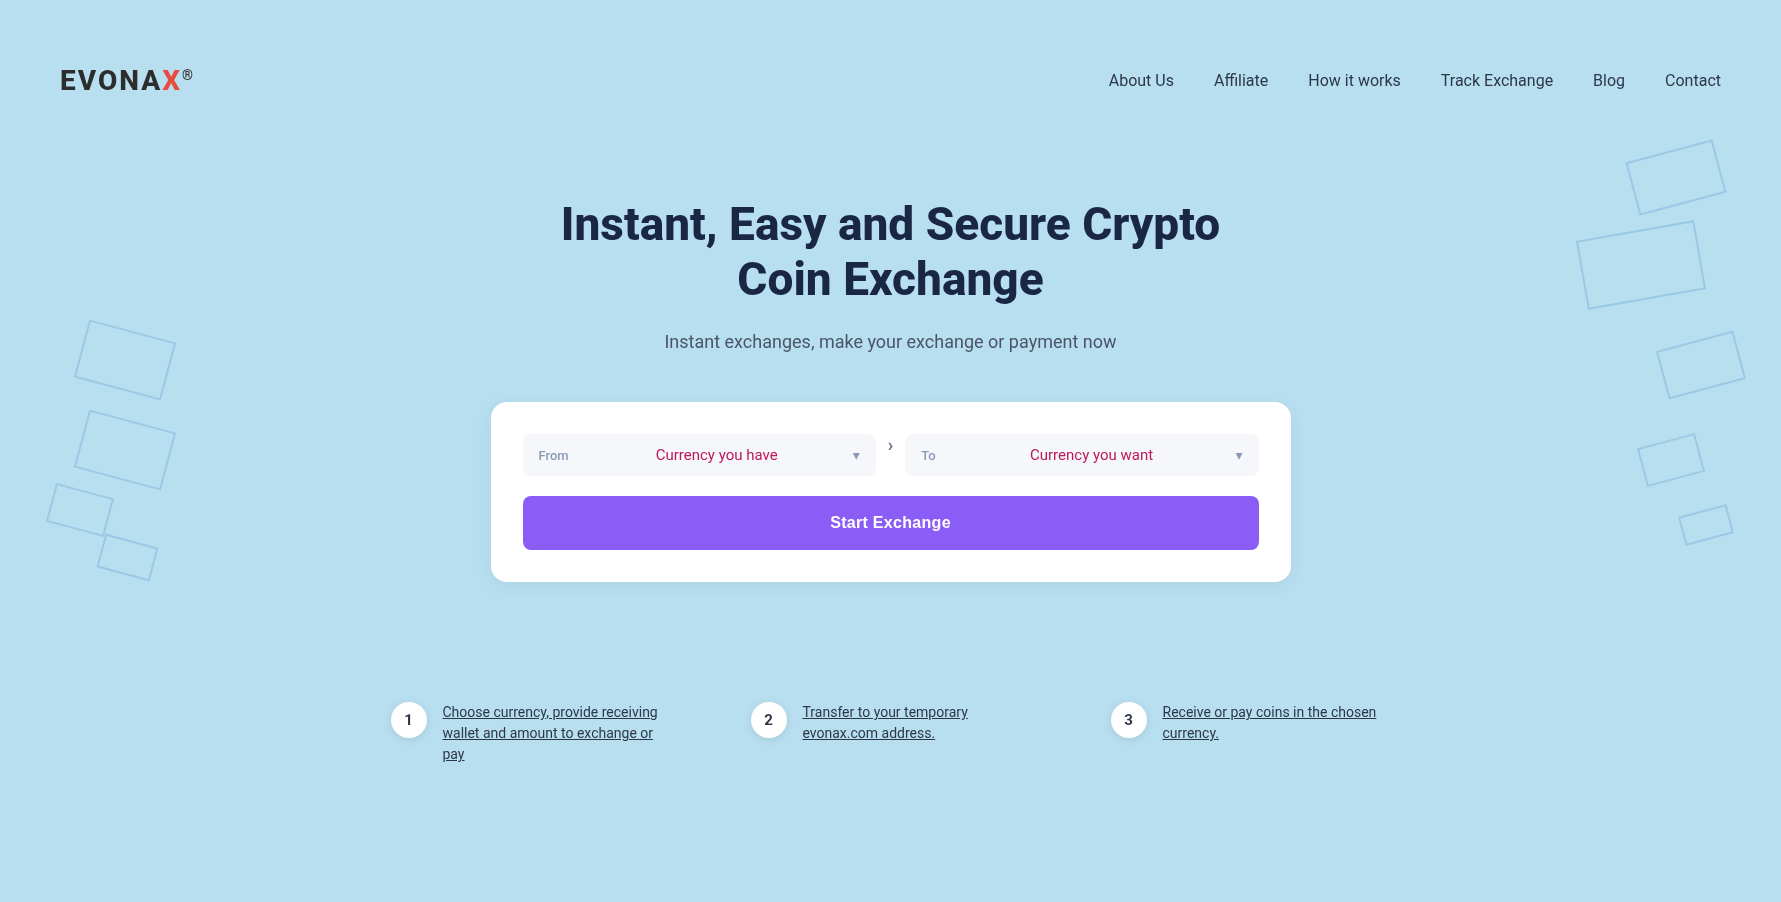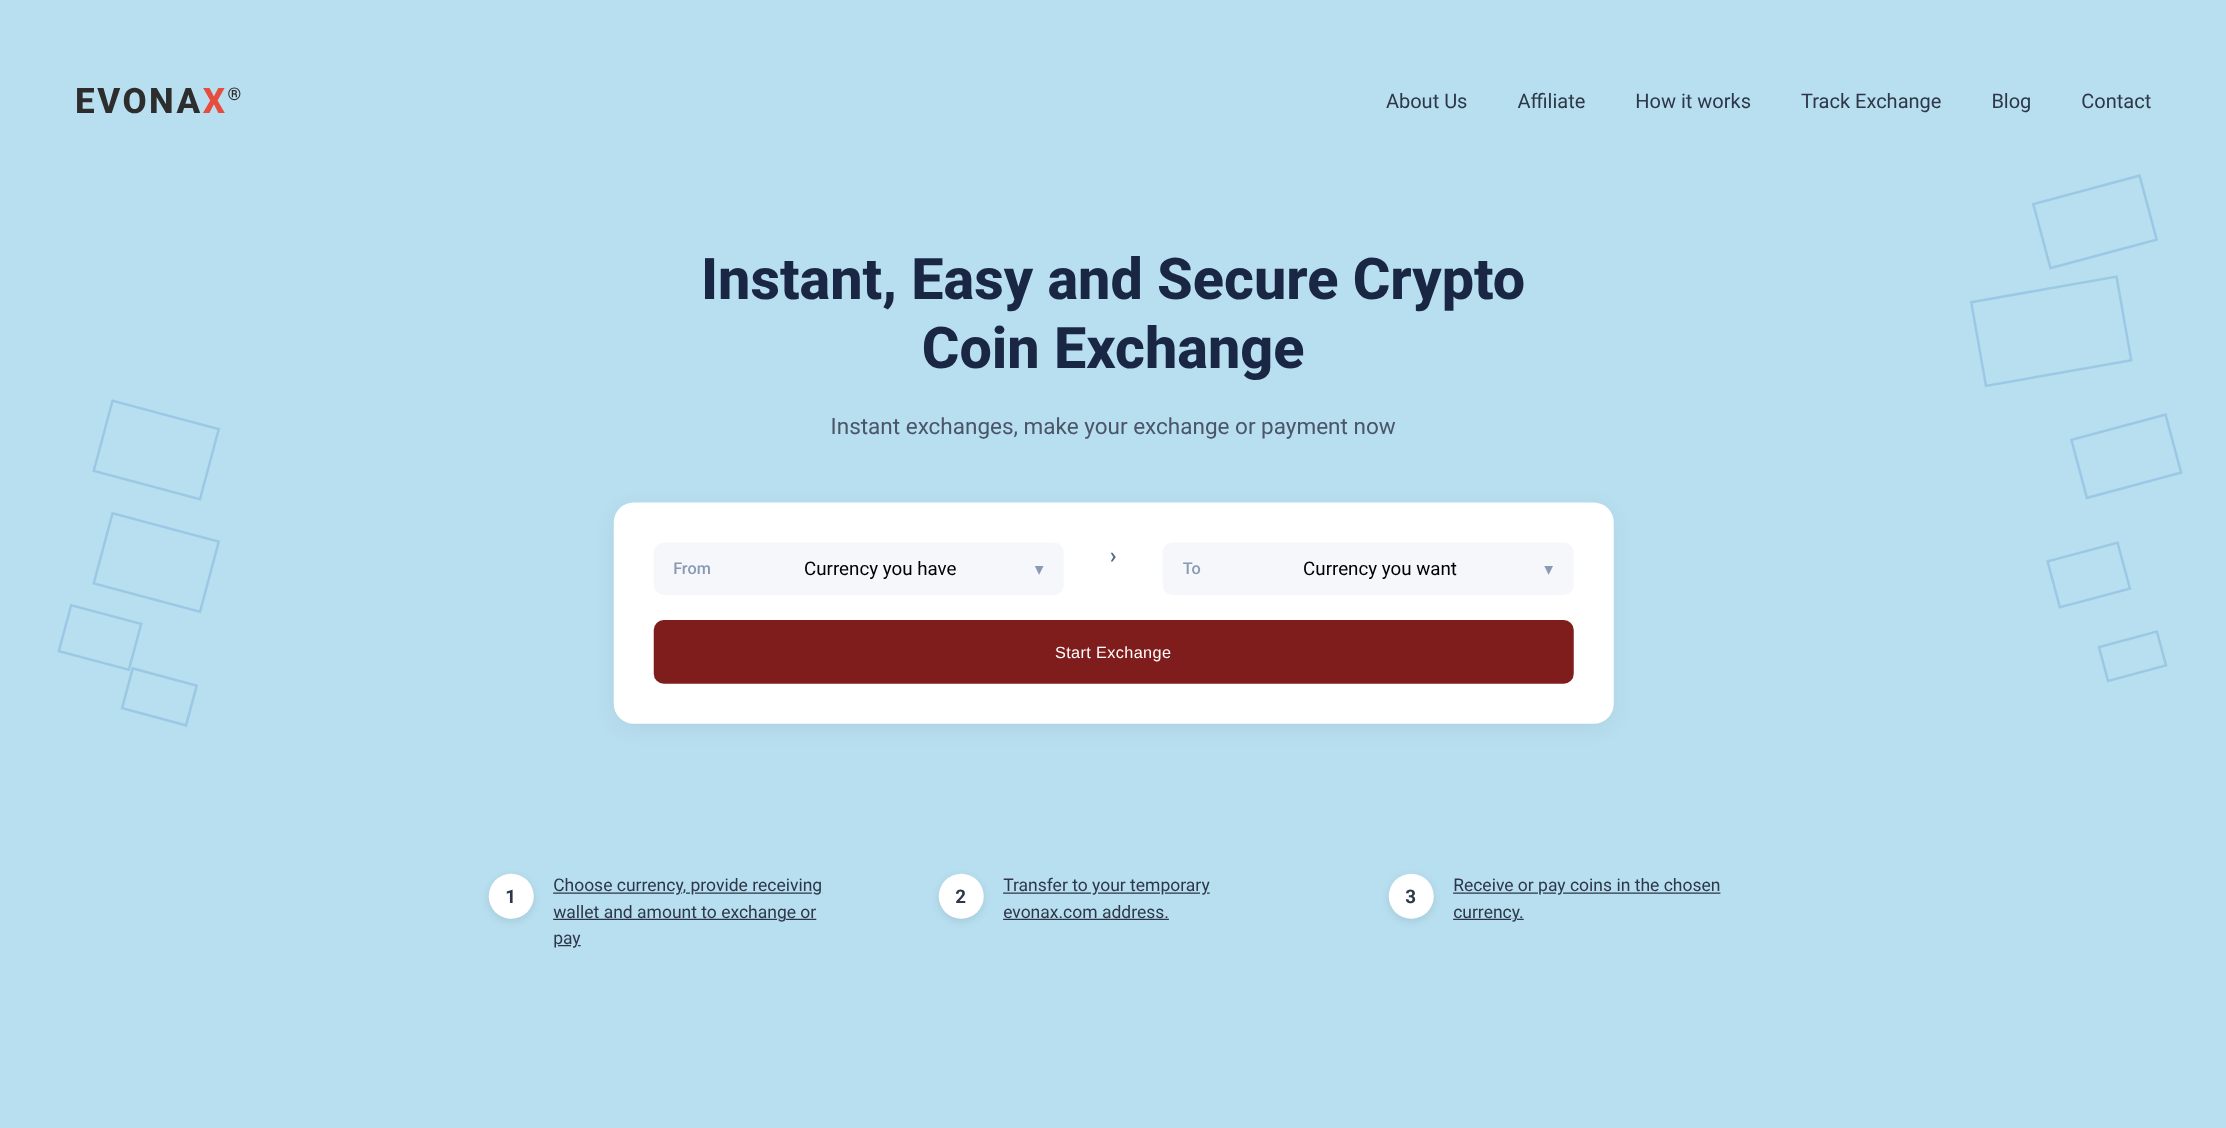--- a/index.html
+++ b/index.html
@@ -118,21 +118,21 @@
       border-radius: 16px;
       padding: 32px;
       max-width: 800px;
       margin: 0 auto;
       box-shadow: 0 4px 20px rgba(0,0,0,0.06);
     }
 
     .exchange-row {
       display: flex;
       align-items: flex-start;
-      gap: 33px;
+      gap: 8px;
       margin-bottom: 20px;
     }
 
     .exchange-field {
       display: flex;
       align-items: center;
       background: #f5f7fa;
       border-radius: 8px;
       padding: 12px 16px;
       flex: 1;
@@ -148,45 +148,45 @@
 
     .field-select {
       display: flex;
       align-items: center;
       flex: 1;
       cursor: pointer;
     }
 
     .field-placeholder {
       flex: 1;
-      color: #000000;
+      color: #be185d;
       font-size: 15px;
     }
 
     .chevron-icon {
       color: #8a9ab5;
       font-size: 14px;
     }
 
     .arrow-separator {
       color: #5a6a8a;
       font-size: 18px;
       font-weight: 600;
       padding: 0 4px;
     }
 
     .start-exchange-btn {
       width: 100%;
-      background: #7f1d1d;
+      background: #8b5cf6;
       color: white;
       border: none;
       border-radius: 8px;
       padding: 18px;
-      font-size: 13px;
-      font-weight: 400;
+      font-size: 16px;
+      font-weight: 700;
       cursor: pointer;
       letter-spacing: 0.3px;
     }
 
     
     .steps-section {
       display: flex;
       justify-content: center;
       gap: 80px;
       padding: 60px 80px 40px;

